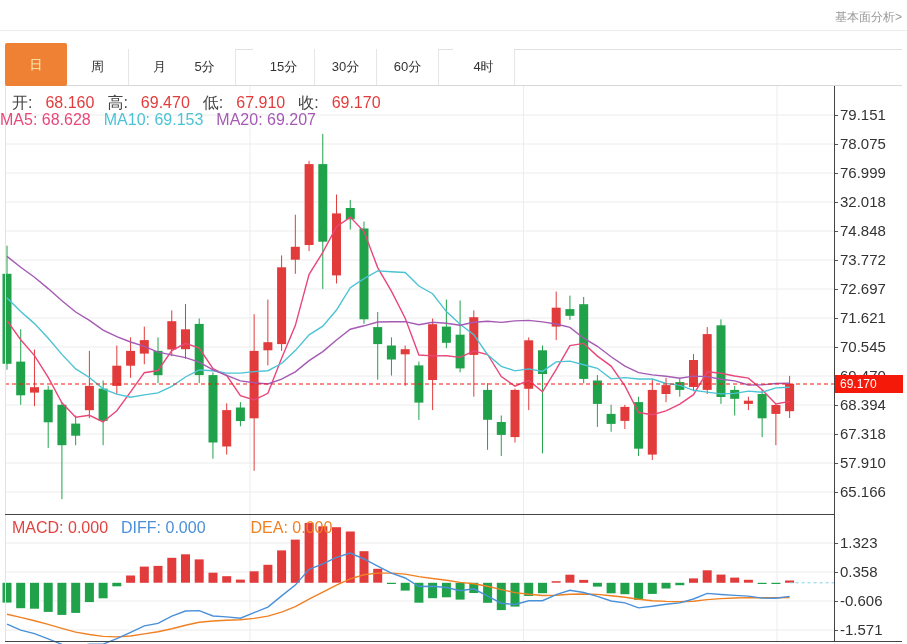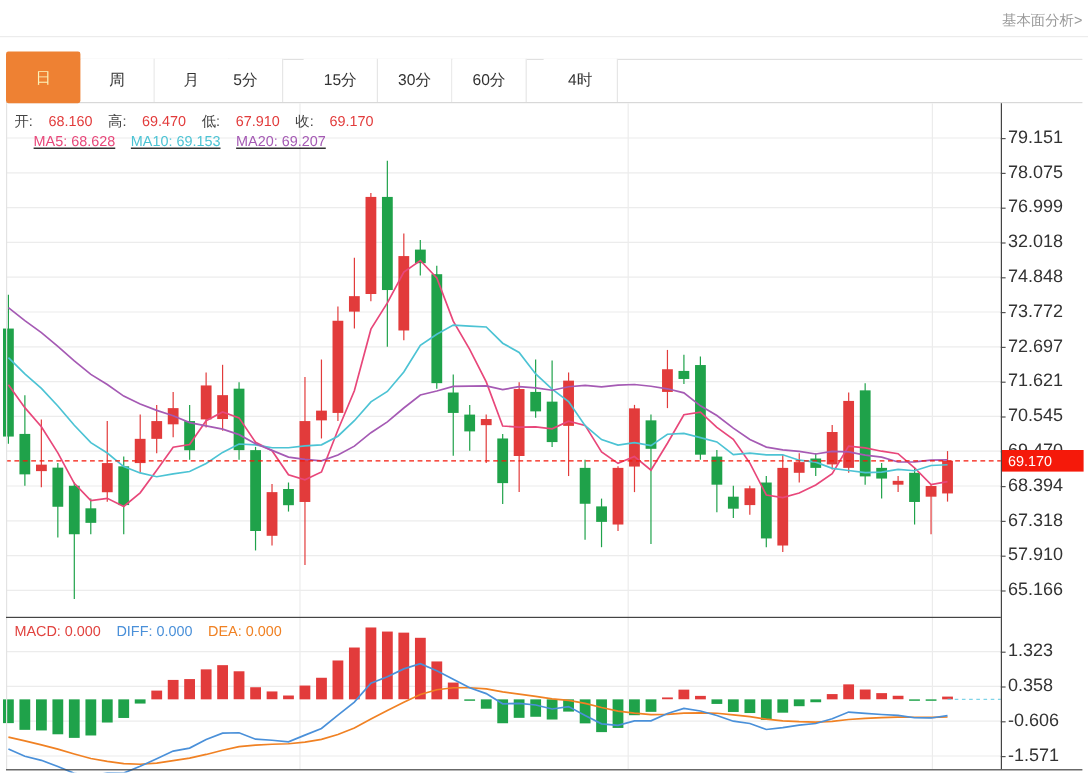--- a/index.html
+++ b/index.html
@@ -9,21 +9,21 @@
   #page-title{left:8px;top:6px;font-size:16px;font-weight:bold;color:#1a1a1a;margin-top:44px;}
   #fundamental-link{right:5px;top:9px;font-size:12px;color:#999;cursor:pointer;margin-left:31px;}
   #header-divider{left:0;top:30px;width:907px;height:1px;background:#ececec;}
   #tabstrip-top{left:5px;top:49px;width:897px;height:1px;background:#e0e0e0;}
   #tabstrip-bottom{left:5px;top:85px;width:897px;height:1px;background:#d8d8d8;}
   .tab{position:absolute;top:49px;height:36px;width:62px;line-height:36px;text-align:center;
        font-size:13px;color:#333;background:#fff;border-right:1px solid #e6e6e6;cursor:pointer;box-sizing:border-box;}
   .tab.first{border-left:1px solid #e6e6e6;}
   .tab.active{top:43px;height:43px;line-height:43px;background:#ee8133;color:#fbf1b8;
               border:none;border-radius:2px;z-index:3;}
-  .legend-row{position:absolute;font-size:12px;white-space:nowrap;z-index:4;}
+  .legend-row{position:absolute;font-size:16px;white-space:nowrap;z-index:4;}
   .legend-row span{margin-right:13px;}
   .lab{color:#444;}
   .gutter-label{position:absolute;left:840px;font-size:15px;color:#333;height:14px;line-height:14px;}
   .gutter-tick{position:absolute;left:834px;width:4px;height:1px;background:#555;}
   .vline{position:absolute;width:1px;background:#444;}
   .hline{position:absolute;height:1px;background:#444;}
   .lightline{position:absolute;background:#e3e3e3;}
   #price-tag{position:absolute;left:835px;width:68px;height:18px;background:#f5190a;color:#fff;
              font-size:12px;line-height:18px;padding-left:5px;box-sizing:border-box;z-index:5;}
   svg{position:absolute;overflow:visible;}
@@ -44,22 +44,22 @@
       <div class="tab" style="left: 129px;">月</div>
       <div class="tab" style="left: 174px;">5分</div>
       <div class="tab" style="left: 253px;">15分</div>
       <div class="tab" style="left: 315px;">30分</div>
       <div class="tab" style="left: 377px;">60分</div>
       <div class="tab" style="left: 453px;">4时</div>
     </div>
   <div class="abs" id="tabstrip-bottom"></div>
 
   <div class="legend-row" id="ohlc-legend" style="left:12px;top:93px;"><span><span class="lab">开:</span><span style="color: rgb(226, 59, 59); margin: 0px;">68.160</span></span><span><span class="lab">高:</span><span style="color: rgb(226, 59, 59); margin: 0px;">69.470</span></span><span><span class="lab">低:</span><span style="color: rgb(226, 59, 59); margin: 0px;">67.910</span></span><span><span class="lab">收:</span><span style="color: rgb(226, 59, 59); margin: 0px;">69.170</span></span></div>
-  <div class="legend-row" id="ma-legend" style="left:28px;top:111px;text-decoration:underline;"><span style="color: rgb(232, 71, 122);">MA5: 68.628</span><span style="color: rgb(76, 195, 212);">MA10: 69.153</span><span style="color: rgb(165, 90, 180);">MA20: 69.207</span></div>
-  <div class="legend-row" id="macd-legend" style="left:12px;top:519px;"><span style="color: rgb(225, 67, 63);">MACD: 0.000</span><span style="color: rgb(74, 144, 217);">DIFF: 0.000</span><span style="color: rgb(240, 129, 35);">DEA: 0.000</span></div>
+  <div class="legend-row" id="ma-legend" style="left:0;top:111px;"><span style="color: rgb(232, 71, 122);">MA5: 68.628</span><span style="color: rgb(76, 195, 212);">MA10: 69.153</span><span style="color: rgb(165, 90, 180);">MA20: 69.207</span></div>
+  <div class="legend-row" id="macd-legend" style="left:12px;top:519px;"><span style="color: rgb(225, 67, 63);">MACD: 0.000</span><span style="color: rgb(74, 144, 217);">DIFF: 0.000</span><span style="color: rgb(240, 129, 35); margin-left: 32px;">DEA: 0.000</span></div>
 
   <svg id="main-plot" style="left:5px;top:86px;" width="829" height="428">
       <line x1="0" y1="29" x2="829" y2="29" stroke="#ececec"></line>
       <line x1="0" y1="58" x2="829" y2="58" stroke="#ececec"></line>
       <line x1="0" y1="87" x2="829" y2="87" stroke="#ececec"></line>
       <line x1="0" y1="116" x2="829" y2="116" stroke="#ececec"></line>
       <line x1="0" y1="145" x2="829" y2="145" stroke="#ececec"></line>
       <line x1="0" y1="174" x2="829" y2="174" stroke="#ececec"></line>
       <line x1="0" y1="203" x2="829" y2="203" stroke="#ececec"></line>
       <line x1="0" y1="232" x2="829" y2="232" stroke="#ececec"></line>

